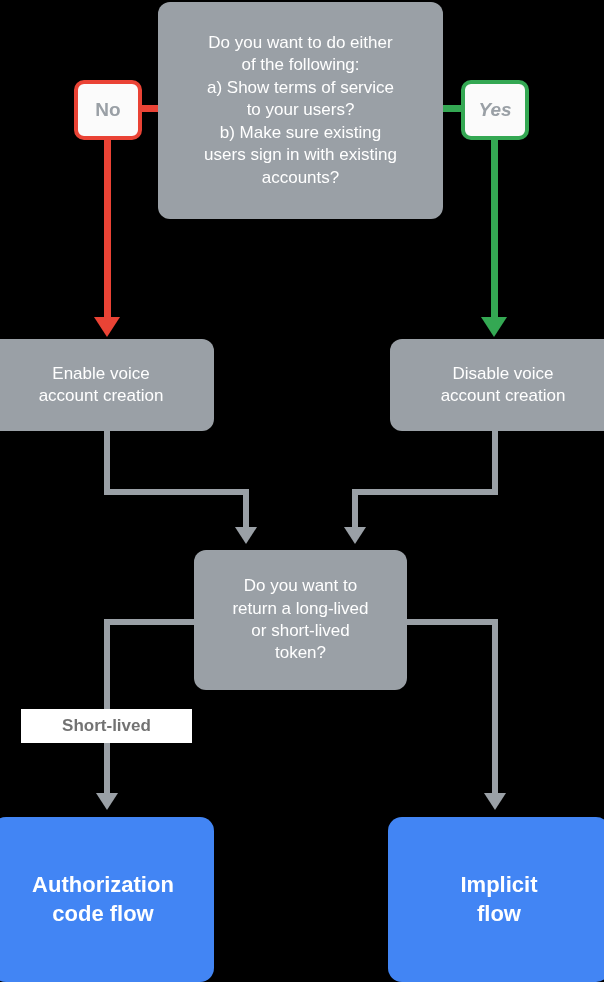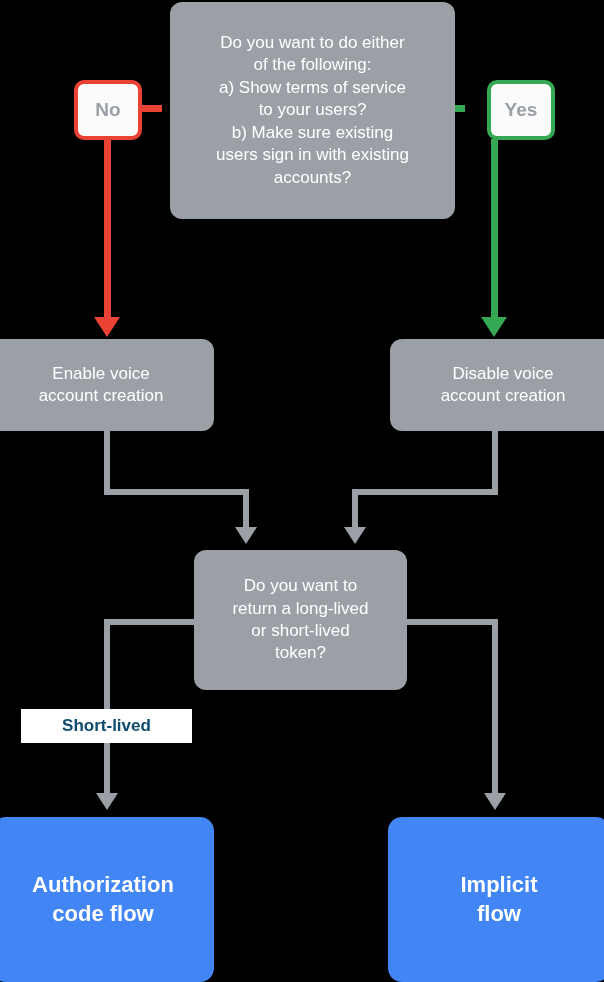--- a/index.html
+++ b/index.html
@@ -59,21 +59,21 @@
   .pill-no  { border: 4px solid #ea4335; }
   .pill-yes { border: 4px solid #34a853; }
 
   .edge-label {
     position: absolute;
     box-sizing: border-box;
     display: flex;
     align-items: center;
     justify-content: center;
     background: #ffffff;
-    color: #0c4a6e;
+    color: #737373;
     font-size: 17px;
     font-weight: 700;
     z-index: 5;
   }
 
   
   .conn {
     position: absolute;
     background: #9aa0a6;
   }
@@ -98,31 +98,31 @@
 </style>
 </head>
 <body>
 
 <div id="canvas">
 
   <div class="conn conn-red" style="left:138px; top:105px; width:24px; height:7px;"></div>
 
   <div class="conn conn-green" style="left:441px; top:105px; width:24px; height:7px;"></div>
 
-  <div class="node node-gray" style="left:158px; top:2px; width:285px; height:217px; padding:0 14px;margin-left:12px;">Do you want to do either
+  <div class="node node-gray" style="left:158px; top:2px; width:285px; height:217px; padding:0 14px;">Do you want to do either
 of the following:
 a) Show terms of service
 to your users?
 b) Make sure existing
 users sign in with existing
 accounts?</div>
 
   <div class="pill pill-no" style="left:74px; top:80px; width:68px; height:60px;">No</div>
 
-  <div class="pill pill-yes" style="left:487px; top:80px; width:68px; height:60px;">Yes</div>
+  <div class="pill pill-yes" style="left:461px; top:80px; width:68px; height:60px;font-style:italic;">Yes</div>
 
   <div class="conn conn-red" style="left:104px; top:139px; width:7px; height:180px;"></div>
   <div class="arrow arrow-red" style="left:94px; top:317px;"></div>
 
   <div class="conn conn-green" style="left:491px; top:139px; width:7px; height:180px;"></div>
   <div class="arrow arrow-green" style="left:481px; top:317px;"></div>
 
   <div class="node node-gray" style="left:-12px; top:339px; width:226px; height:92px; padding:0 12px;">Enable voice
 account creation</div>
 

